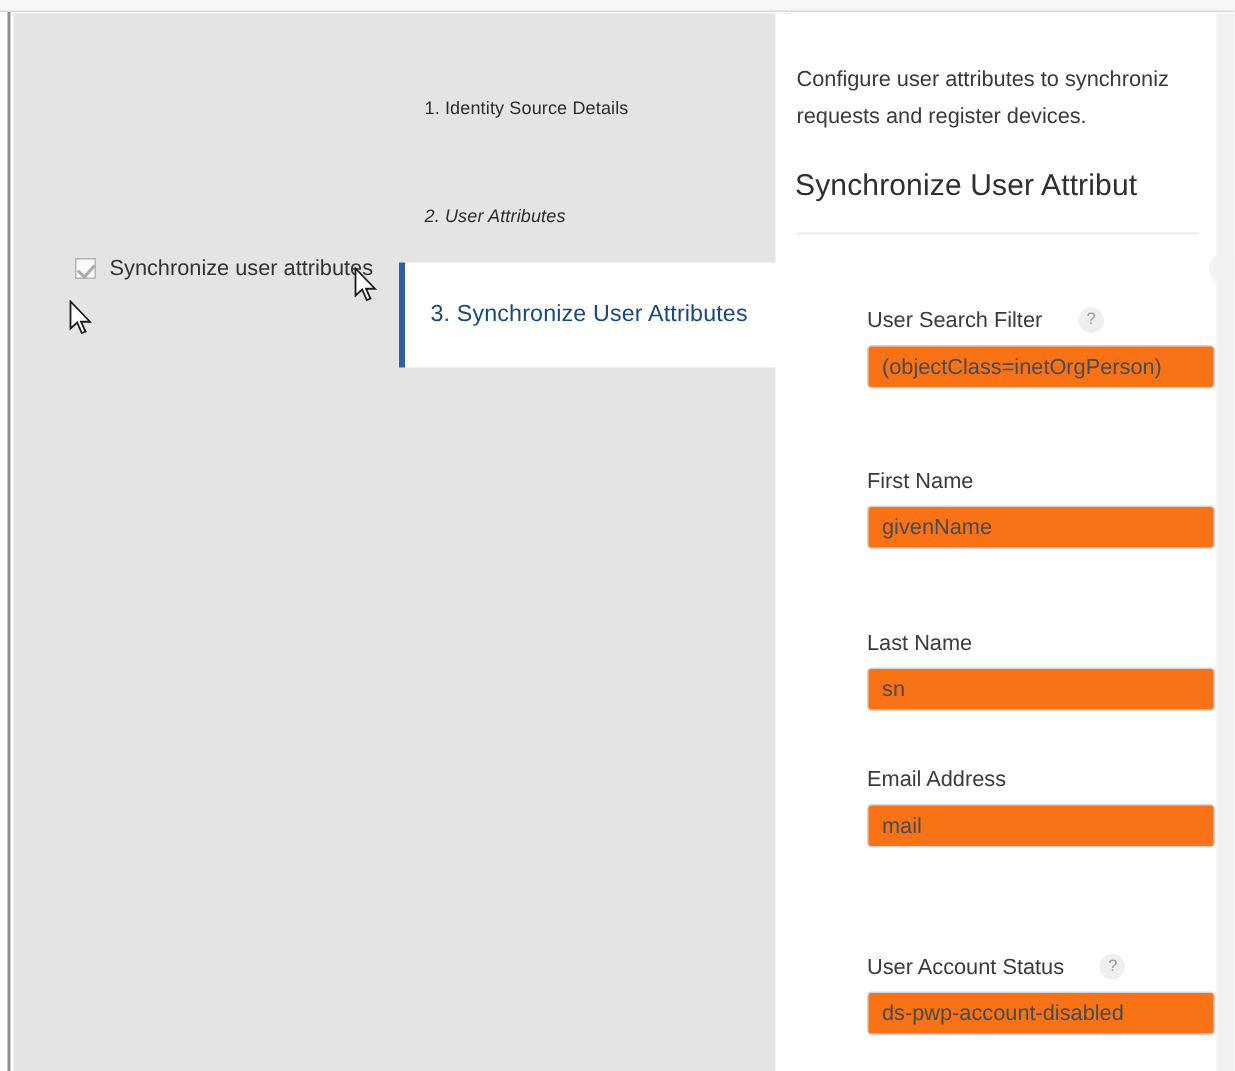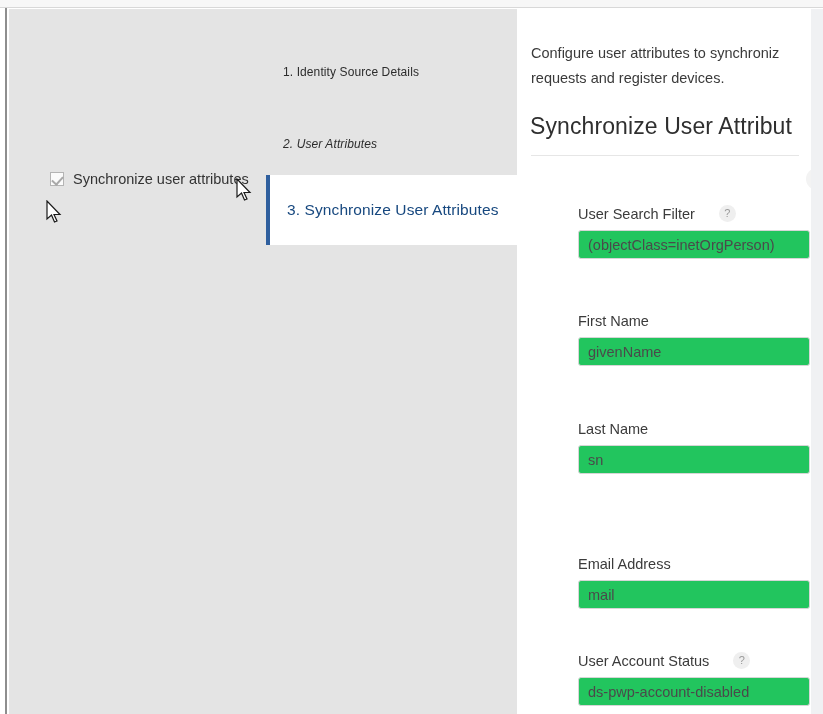--- a/index.html
+++ b/index.html
@@ -105,21 +105,21 @@
     font-size: 14.5px;
     line-height: 25px;
     color: #3a3a3a;
     white-space: nowrap;
   }
   .intro .l2 { display: block; }
 
   .page-heading {
     position: absolute;
     left: 13px; top: 104px;
-    font-size: 23px;
+    font-size: 20px;
     font-weight: 400;
     color: #2f2f2f;
     white-space: nowrap;
     letter-spacing: .1px;
   }
   .heading-rule {
     position: absolute;
     left: 14px; top: 146px;
     width: 290px; height: 1px;
     background: #e6e6e6;
@@ -180,37 +180,37 @@
     color: #9a9a9a;
     font-size: 11px;
     line-height: 17px;
     text-align: center;
     flex: none;
   }
   .field-input {
     width: 232px; height: 29px;
     border: 1px solid #d6d6d6;
     border-radius: 3px;
-    background: #22c55e;
+    background: #f97316;
     font-family: "Liberation Sans", sans-serif;
     font-size: 14.5px;
     color: #4a4a4a;
     padding: 0 9px;
     outline: none;
     white-space: nowrap;
     overflow: hidden;
     display: flex;
     align-items: center;
   }
 
   .f-filter  { top: 205px; }
   .f-first   { top: 313px; }
   .f-last    { top: 421px; }
-  .f-email   { top: 556px; }
-  .f-status  { top: 652px; }
+  .f-email   { top: 512px; }
+  .f-status  { top: 636px; }
 
   
   .cursor { position: absolute; width: 18px; height: 26px; }
   .cursor svg { display: block; }
   .cursor-a { left: 46px; top: 200px; }
   .cursor-b { left: 236px; top: 178px; }
 </style>
 </head>
 <body>
 

